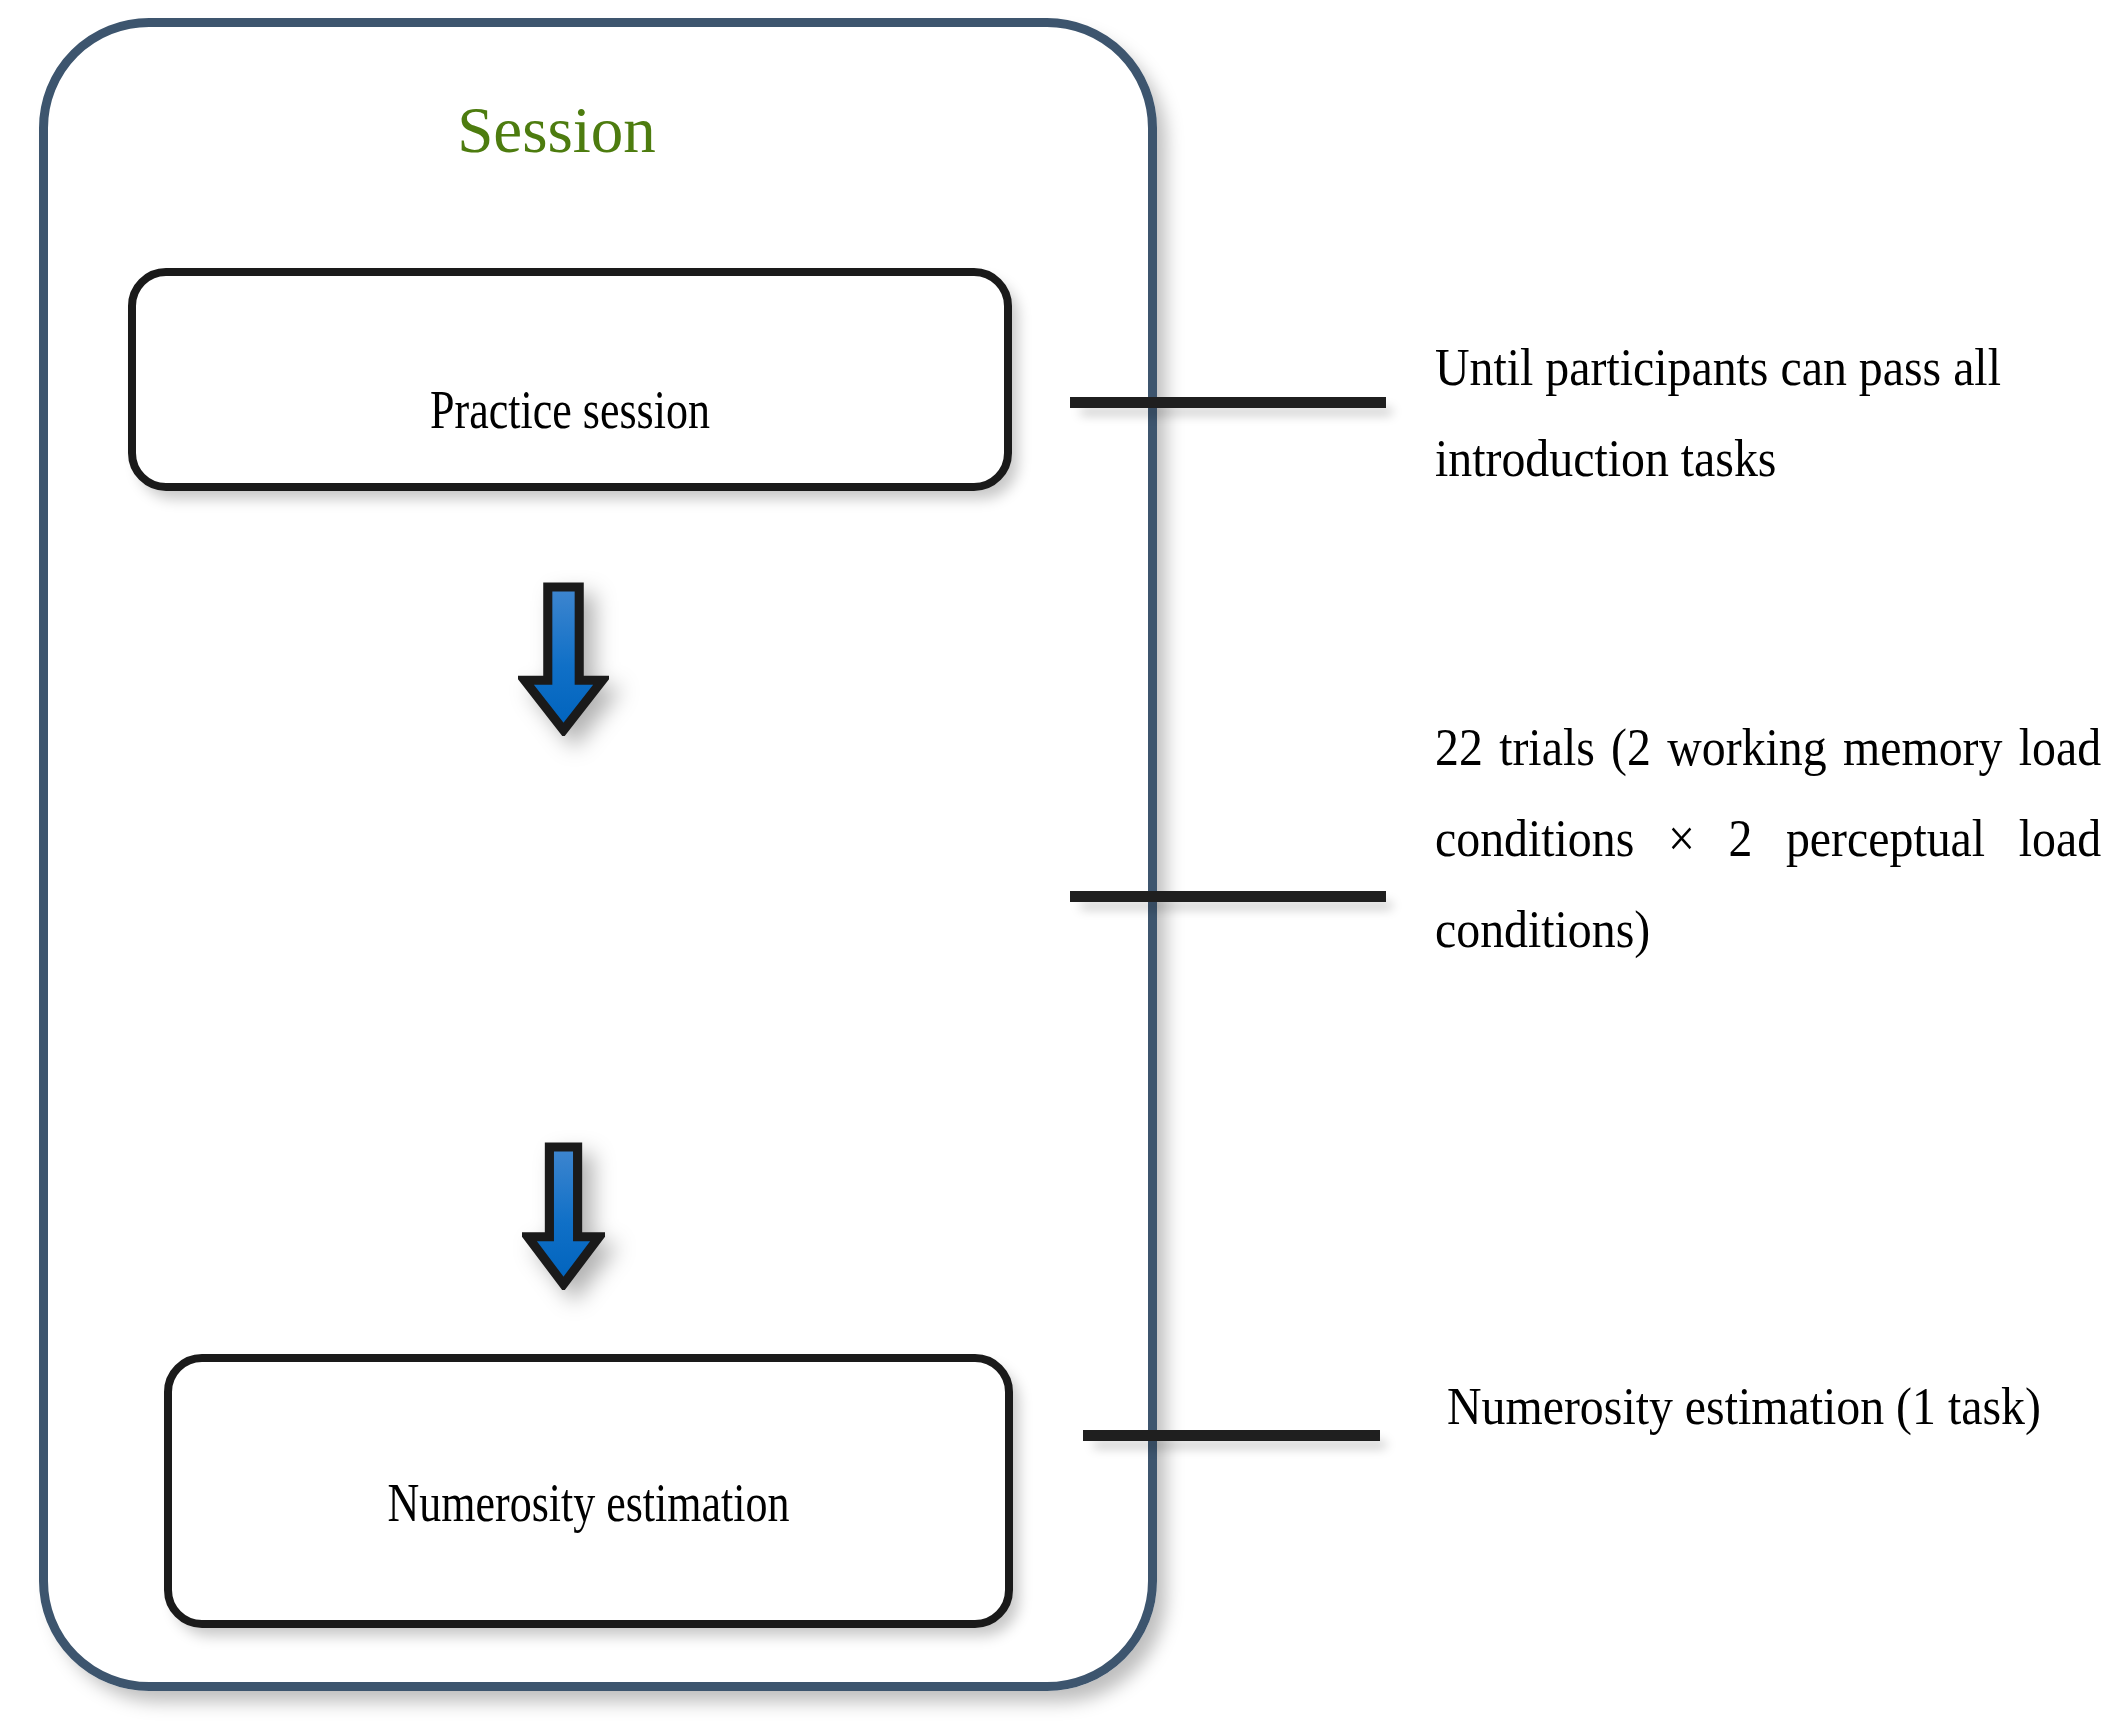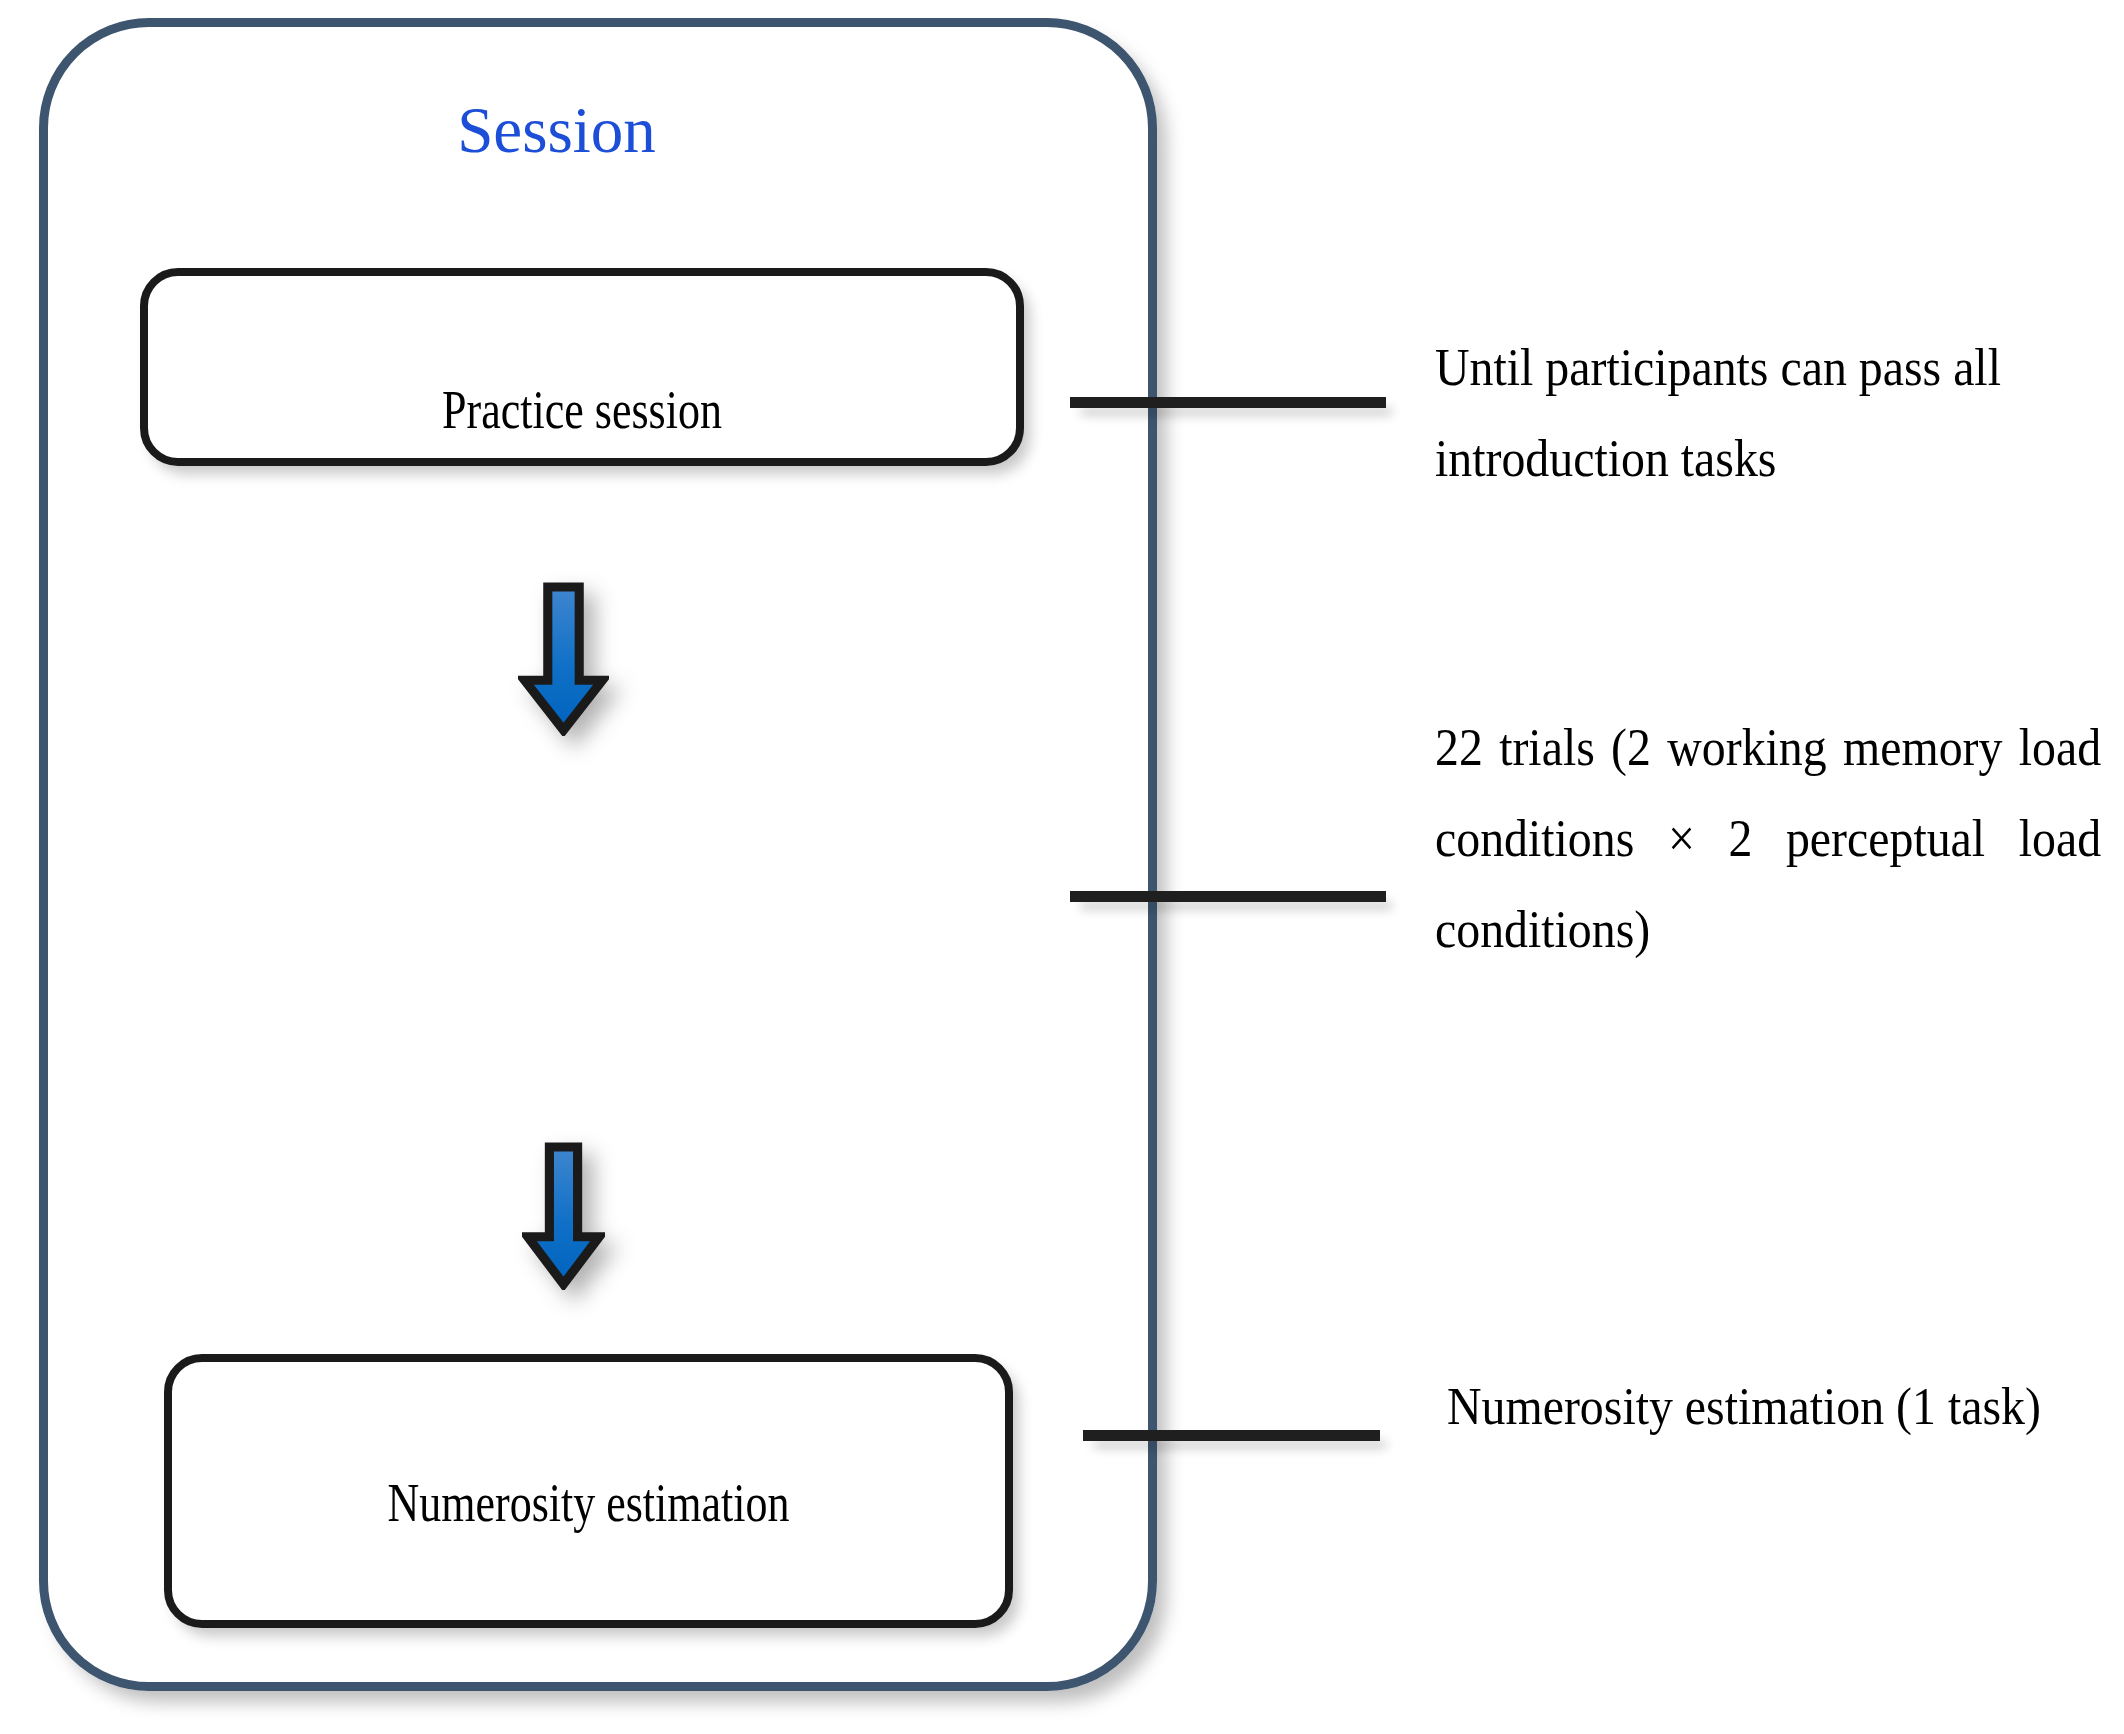--- a/index.html
+++ b/index.html
@@ -31,21 +31,21 @@
   }
 
   .session-title {
     position: absolute;
     left: 249px;
     top: 98px;
     width: 615px;
     text-align: center;
     font-size: 65px;
     line-height: 1.0;
-    color: #1d4ed8;
+    color: #4d7c0f;
     font-family: "Liberation Serif", "DejaVu Serif", serif;
     white-space: nowrap;
   }
 
   
   .step-box {
     position: absolute;
     box-sizing: border-box;
     border: 8.3px solid #1a1a1a;
     border-radius: 38px;
@@ -58,21 +58,21 @@
     width: 100%;
     text-align: center;
     color: #000000;
     font-size: 55px;
     line-height: 1.0;
     white-space: nowrap;
     font-family: "Liberation Serif", "DejaVu Serif", serif;
     transform: scaleX(0.80);
   }
 
-  #box-practice  { left: 140px; top: 268px;  width: 884px; height: 198px; }
+  #box-practice  { left: 128px; top: 268px;  width: 884px; height: 223px; }
   #box-practice .step-label { top: 106px; }
 
   #box-objectid  { left: 179px; top: 799px;  width: 849px; height: 256px; }
   #box-objectid .step-label { top: 98px; }
 
   #box-numerosity{ left: 164px; top: 1354px; width: 849px; height: 274px; }
   #box-numerosity .step-label { top: 113px; }
 
   
   .flow-arrow {

